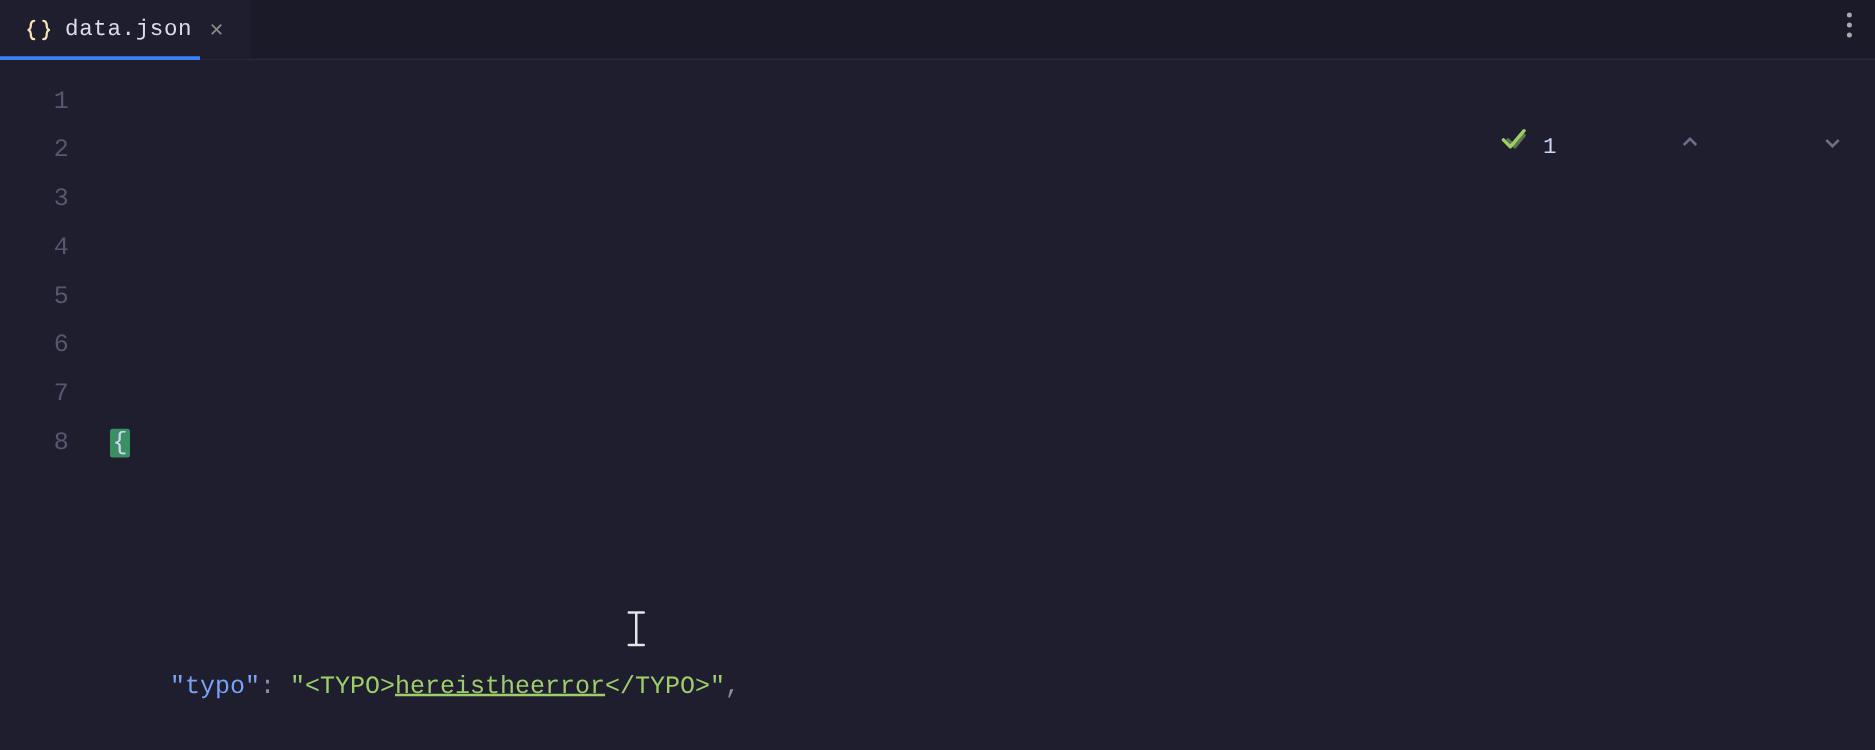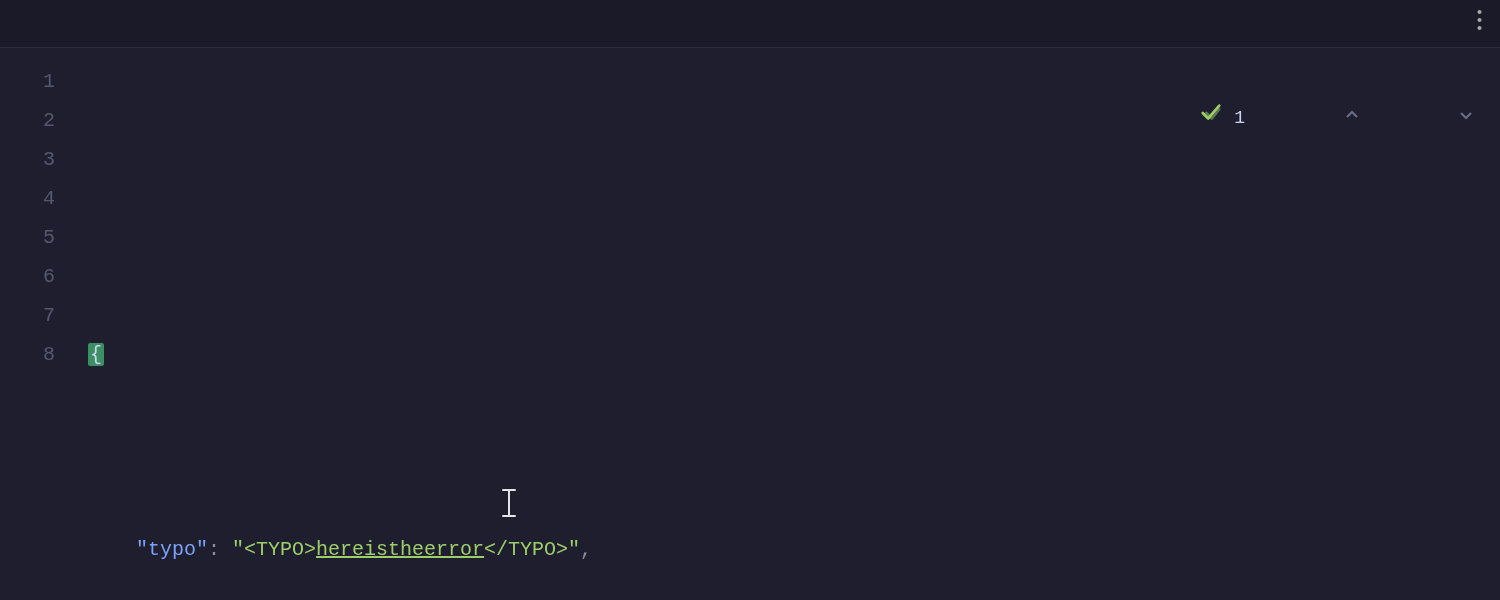--- a/index.html
+++ b/index.html
@@ -135,20 +135,31 @@
     color: #e0e0e0;
     pointer-events: none;
     font-size: 28px;
   }
   .ibeam svg { width: 18px; height: 30px; }
 </style>
 </head>
 <body>
 
 <div class="tabbar">
+  <div class="tab">
+    <span class="file-icon">
+      <svg viewBox="0 0 24 24" fill="none" stroke="currentColor" stroke-width="2" stroke-linecap="round" stroke-linejoin="round">
+        <path d="M8 4 C5 4 5 7 5 9 C5 11 3 12 3 12 C3 12 5 13 5 15 C5 17 5 20 8 20"></path>
+        <path d="M16 4 C19 4 19 7 19 9 C19 11 21 12 21 12 C21 12 19 13 19 15 C19 17 19 20 16 20"></path>
+      </svg>
+    </span>
+    <span class="tab-title">data.json</span>
+    <span class="tab-close">✕</span>
+    <span class="underline partial"></span>
+  </div>
   <div class="tabbar-spacer"></div>
   <span class="more-icon">
     <svg viewBox="0 0 5 22">
       <circle cx="2.5" cy="3" r="2" fill="currentColor"></circle>
       <circle cx="2.5" cy="11" r="2" fill="currentColor"></circle>
       <circle cx="2.5" cy="19" r="2" fill="currentColor"></circle>
     </svg>
   </span>
 </div>
 

